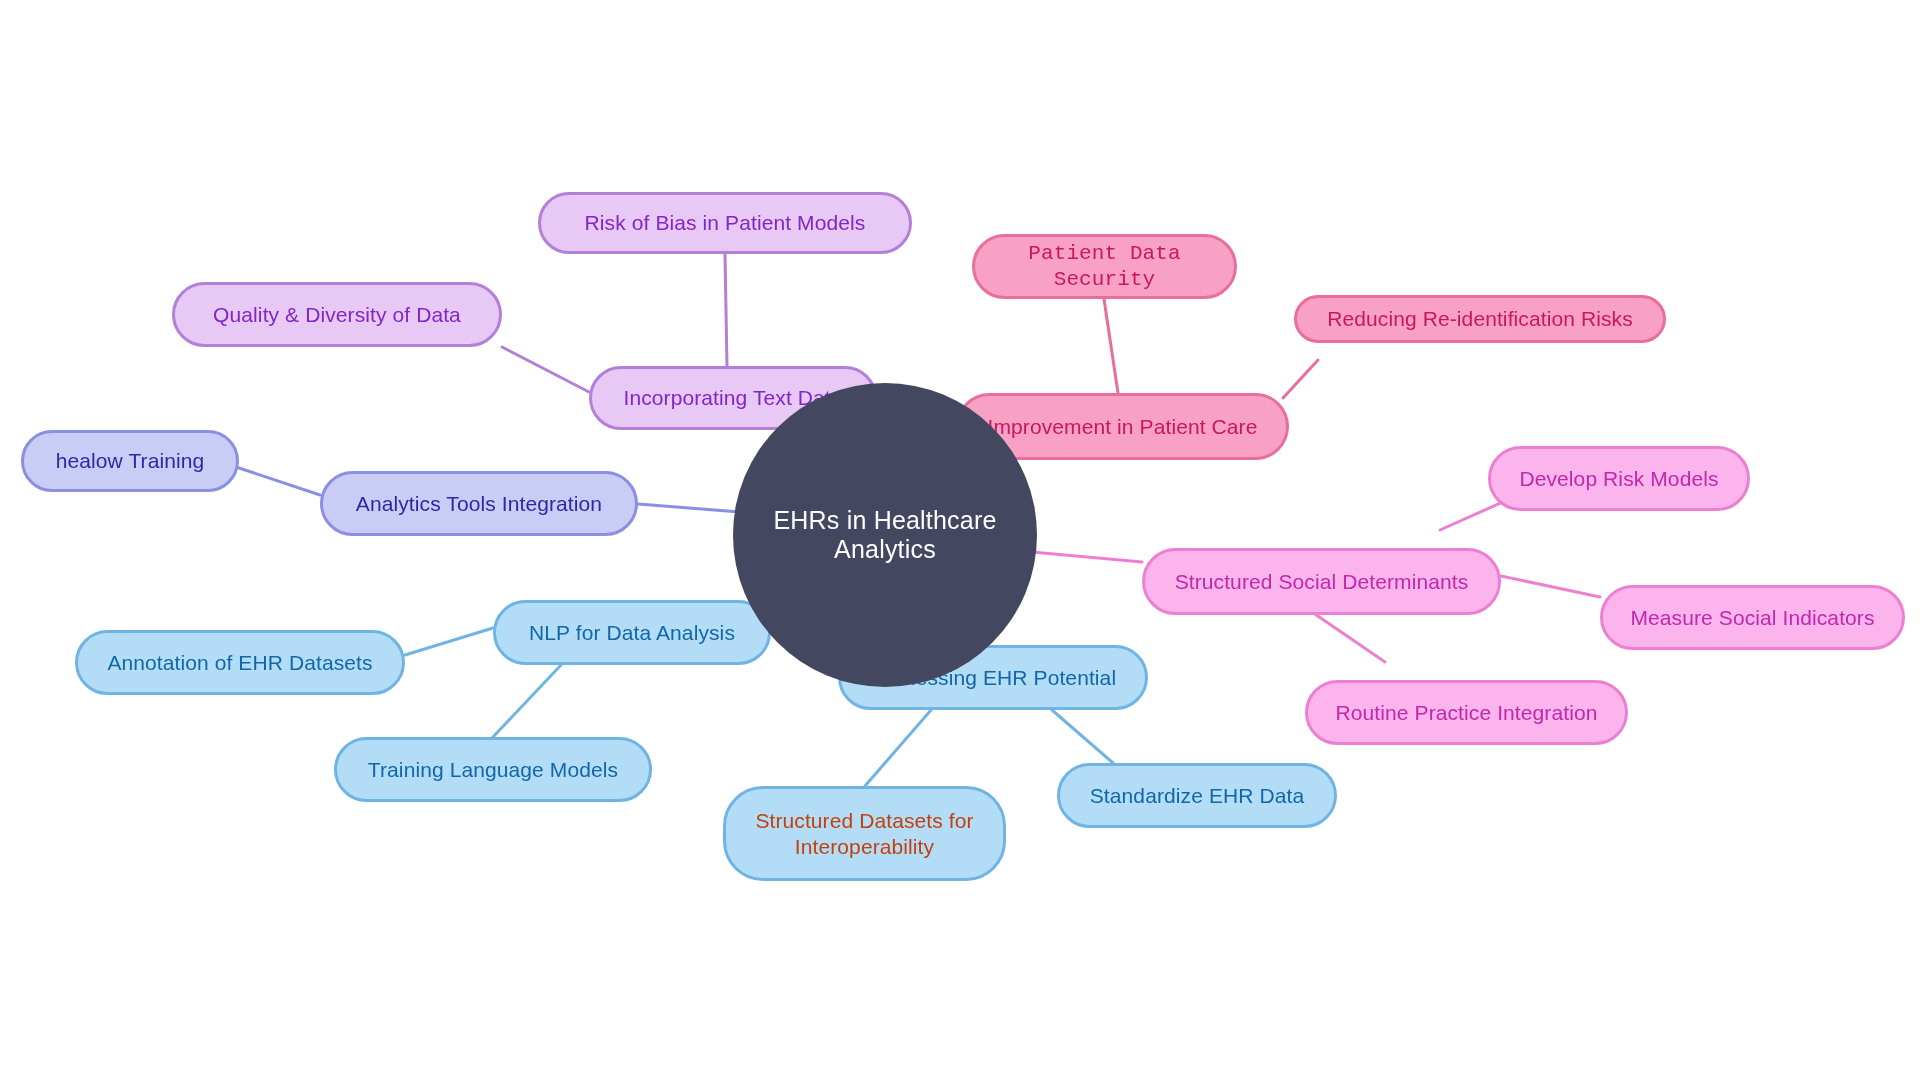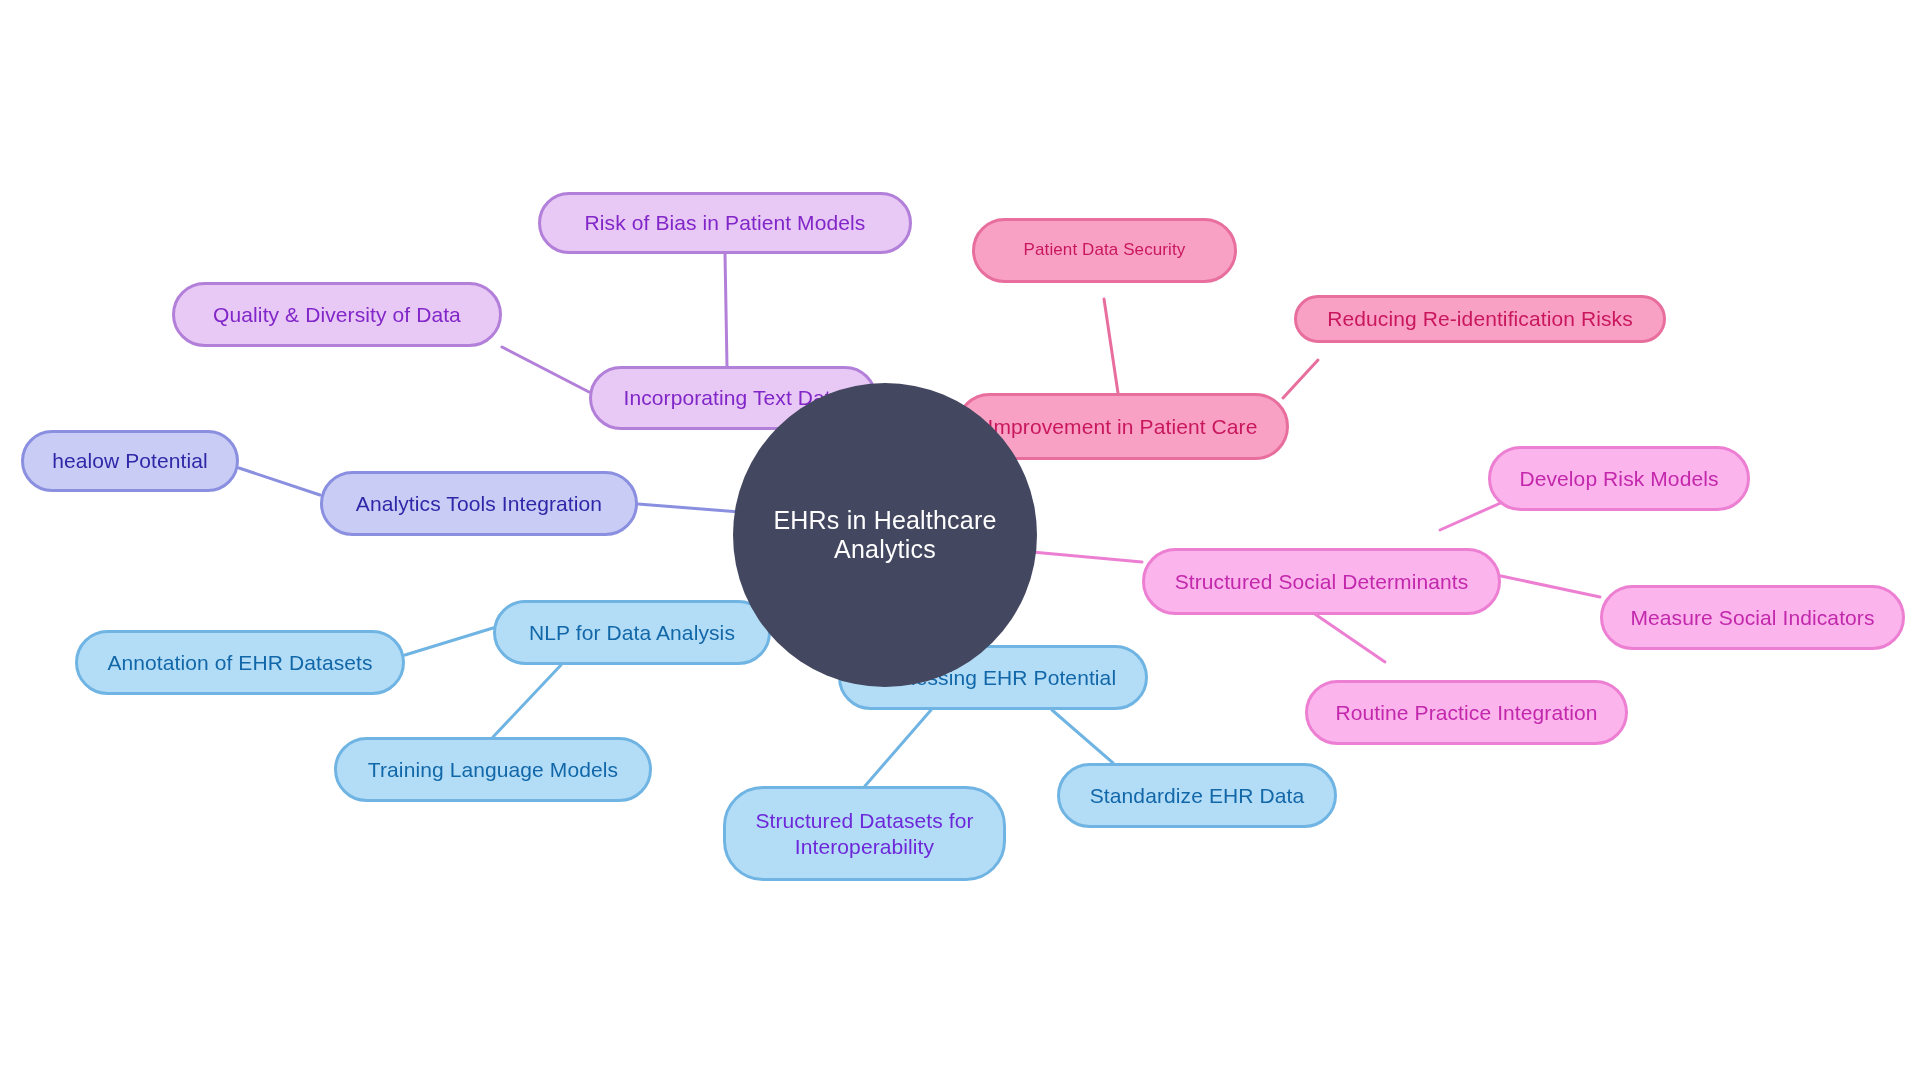--- a/index.html
+++ b/index.html
@@ -91,30 +91,30 @@
       <line x1="1501" y1="576" x2="1600" y2="597" stroke="#ED7FD3" stroke-width="3" stroke-linecap="round"></line>
       <line x1="1290" y1="597" x2="1385" y2="662" stroke="#ED7FD3" stroke-width="3" stroke-linecap="round"></line>
     </svg>
   <div id="node-layer">
       <div id="root-node" style="left: 733px; top: 383px; width: 304px; height: 304px; background: rgb(67, 71, 96);">
         <span class="node-label" style="color: rgb(255, 255, 255);">EHRs in Healthcare Analytics</span>
       </div>
       <div class="node branch-purple" style="left: 538px; top: 192px; width: 374px; height: 62px; background: rgb(232, 200, 245); border-color: rgb(178, 127, 217); color: rgb(129, 38, 200); font-size: 21px;"><span class="node-label">Risk of Bias in Patient Models</span></div>
       <div class="node branch-purple" style="left: 172px; top: 282px; width: 330px; height: 65px; background: rgb(232, 200, 245); border-color: rgb(178, 127, 217); color: rgb(129, 38, 200); font-size: 21px; justify-content: center;"><span class="node-label">Quality &amp; Diversity of Data</span></div>
       <div class="node branch-purple" style="left: 589px; top: 366px; width: 288px; height: 64px; background: rgb(232, 200, 245); border-color: rgb(178, 127, 217); color: rgb(129, 38, 200); font-size: 21px;"><span class="node-label">Incorporating Text Data</span></div>
-      <div class="node branch-peri" style="left: 21px; top: 430px; width: 218px; height: 62px; background: rgb(201, 204, 245); border-color: rgb(138, 143, 224); color: rgb(46, 40, 168); font-size: 21px;"><span class="node-label">healow Potential</span></div>
+      <div class="node branch-peri" style="left: 21px; top: 430px; width: 218px; height: 62px; background: rgb(201, 204, 245); border-color: rgb(138, 143, 224); color: rgb(46, 40, 168); font-size: 21px;"><span class="node-label">healow Training</span></div>
       <div class="node branch-peri" style="left: 320px; top: 471px; width: 318px; height: 65px; background: rgb(201, 204, 245); border-color: rgb(138, 143, 224); color: rgb(46, 40, 168); font-size: 21px;"><span class="node-label">Analytics Tools Integration</span></div>
       <div class="node branch-blue" style="left: 75px; top: 630px; width: 330px; height: 65px; background: rgb(179, 221, 247); border-color: rgb(111, 180, 227); color: rgb(18, 103, 168); font-size: 21px;"><span class="node-label">Annotation of EHR Datasets</span></div>
       <div class="node branch-blue" style="left: 493px; top: 600px; width: 278px; height: 65px; background: rgb(179, 221, 247); border-color: rgb(111, 180, 227); color: rgb(18, 103, 168); font-size: 21px;"><span class="node-label">NLP for Data Analysis</span></div>
       <div class="node branch-blue" style="left: 334px; top: 737px; width: 318px; height: 65px; background: rgb(179, 221, 247); border-color: rgb(111, 180, 227); color: rgb(18, 103, 168); font-size: 21px;"><span class="node-label">Training Language Models</span></div>
       <div class="node branch-blue" style="left: 838px; top: 645px; width: 310px; height: 65px; background: rgb(179, 221, 247); border-color: rgb(111, 180, 227); color: rgb(18, 103, 168); font-size: 21px;"><span class="node-label">Harnessing EHR Potential</span></div>
-      <div class="node branch-blue" style="left: 723px; top: 786px; width: 283px; height: 95px; background: rgb(179, 221, 247); border-color: rgb(111, 180, 227); color: #6d28d9; font-size: 21px;"><span class="node-label">Structured Datasets for
+      <div class="node branch-blue" style="left: 723px; top: 786px; width: 283px; height: 95px; background: rgb(179, 221, 247); border-color: rgb(111, 180, 227); color: #c2410c; font-size: 21px;"><span class="node-label">Structured Datasets for
 Interoperability</span></div>
       <div class="node branch-blue" style="left: 1057px; top: 763px; width: 280px; height: 65px; background: rgb(179, 221, 247); border-color: rgb(111, 180, 227); color: rgb(18, 103, 168); font-size: 21px;"><span class="node-label">Standardize EHR Data</span></div>
-      <div class="node branch-pink" style="left: 972px; top: 218px; width: 265px; height: 65px; background: rgb(249, 161, 196); border-color: rgb(232, 110, 158); color: rgb(201, 23, 94); font-size: 17px;"><span class="node-label">Patient Data Security</span></div>
+      <div class="node branch-pink" style="left: 972px; top: 234px; width: 265px; height: 65px; background: rgb(249, 161, 196); border-color: rgb(232, 110, 158); color: rgb(201, 23, 94); font-size: 21px; font-family: Liberation Mono, monospace;"><span class="node-label">Patient Data Security</span></div>
       <div class="node branch-pink" style="left: 1294px; top: 295px; width: 372px; height: 48px; background: rgb(249, 161, 196); border-color: rgb(232, 110, 158); color: rgb(201, 23, 94); font-size: 21px;"><span class="node-label">Reducing Re-identification Risks</span></div>
       <div class="node branch-pink" style="left: 956px; top: 393px; width: 333px; height: 67px; background: rgb(249, 161, 196); border-color: rgb(232, 110, 158); color: rgb(201, 23, 94); font-size: 21px;"><span class="node-label">Improvement in Patient Care</span></div>
       <div class="node branch-mag" style="left: 1488px; top: 428px; width: 262px; height: 65px; background: rgb(251, 180, 236); border-color: rgb(237, 127, 211); color: rgb(194, 39, 172); font-size: 21px;"><span class="node-label">Develop Risk Models</span></div>
       <div class="node branch-mag" style="left: 1142px; top: 530px; width: 359px; height: 67px; background: rgb(251, 180, 236); border-color: rgb(237, 127, 211); color: rgb(194, 39, 172); font-size: 21px;"><span class="node-label">Structured Social Determinants</span></div>
       <div class="node branch-mag" style="left: 1600px; top: 567px; width: 305px; height: 65px; background: rgb(251, 180, 236); border-color: rgb(237, 127, 211); color: rgb(194, 39, 172); font-size: 21px;"><span class="node-label">Measure Social Indicators</span></div>
       <div class="node branch-mag" style="left: 1305px; top: 662px; width: 323px; height: 65px; background: rgb(251, 180, 236); border-color: rgb(237, 127, 211); color: rgb(194, 39, 172); font-size: 21px;"><span class="node-label">Routine Practice Integration</span></div>
     </div>
 </div>
 
 </body></html>

